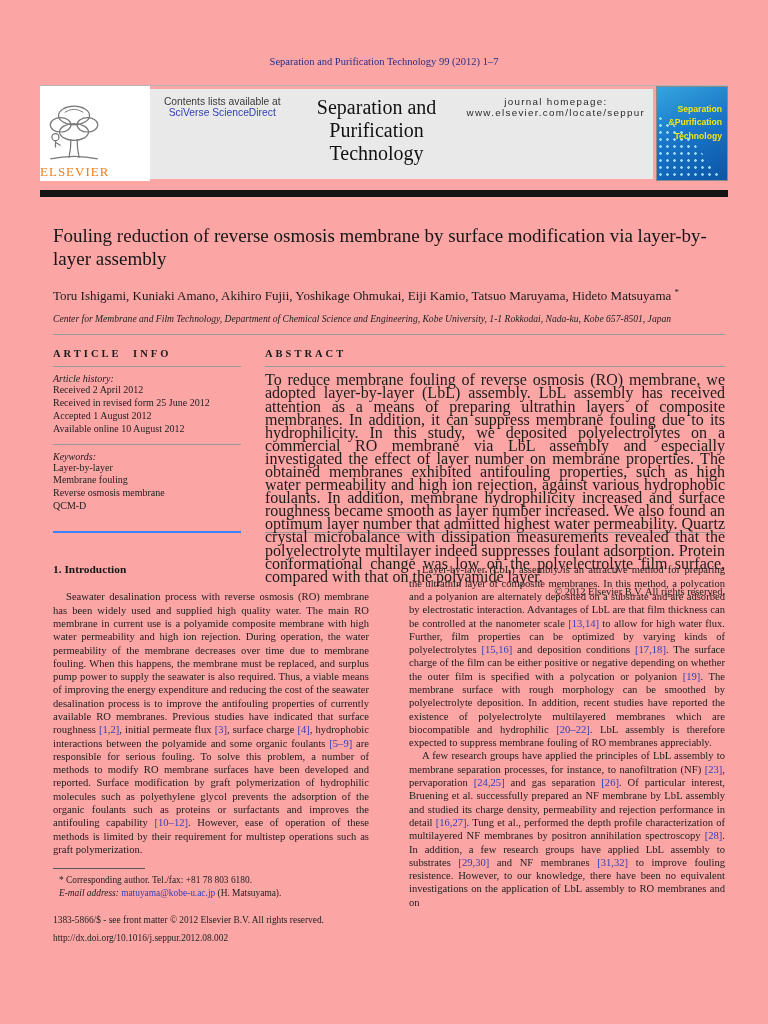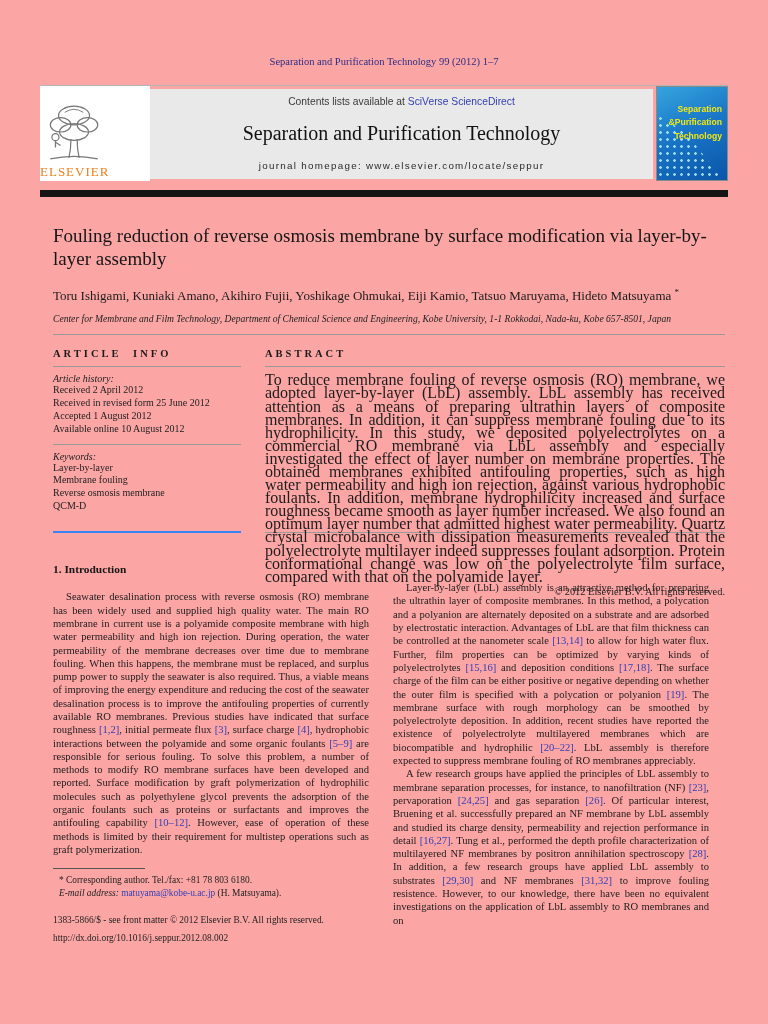--- a/index.html
+++ b/index.html
@@ -37,21 +37,21 @@
   }
   .logo-text {
     font-family:"Liberation Serif", serif;
     font-size:13px; letter-spacing:1px;
     color:var(--elsevier_orange,#ee7f1b);
   }
   .header-mid {
     flex:1;
     background:var(--header_gray,#e9e9e9);
     margin-top:3px; margin-bottom:2px;
-    display:flex; flex-direction:column;
+    display:flex; flex-direction:row;
     justify-content:space-between;
     text-align:center;
     padding:7px 8px 8px 8px;
   }
   .contents-line { font-family:"Liberation Sans", sans-serif; font-size:10.3px; color:#3a3a3a; }
   .sciverse { color:var(--link_blue,#3240b4); text-decoration:none; cursor:pointer; }
   .journal-title { font-size:20px; color:#111; }
   .homepage-line { font-family:"Liberation Sans", sans-serif; font-size:9.8px; letter-spacing:1.3px; color:#2a2a2a; cursor:pointer; }
   .cover {
     width:72px; margin-left:3px;
@@ -111,22 +111,22 @@
   .info-label { font-size:10px; font-style:italic; color:#222; }
   .info-line { font-size:10px; line-height:12.8px; color:#222; }
   .abstract-text {
     font-size:16px; line-height:13.1px;
     text-align:justify; color:#1c1c1c;
   }
   .copyright { text-align:right; font-size:10.4px; margin-top:3px; color:#1c1c1c; }
   
   .body-cols {
     margin:30px 43px 0 53px;
-    display:flex; gap:24px;
-    align-items:center;
+    display:flex; gap:40px;
+    align-items:flex-start;
   }
   .col-left { width:316px; display:flex; flex-direction:column; }
   .col-right { width:316px; }
   .section-heading { font-size:11.4px; font-weight:bold; margin-bottom:15px; color:#161616; }
   .body-par {
     font-size:10.6px; line-height:13.3px;
     text-align:justify; color:#1c1c1c;
   }
   .indent { text-indent:13px; }
   .ref { color:var(--link_blue,#3240b4); cursor:pointer; }

